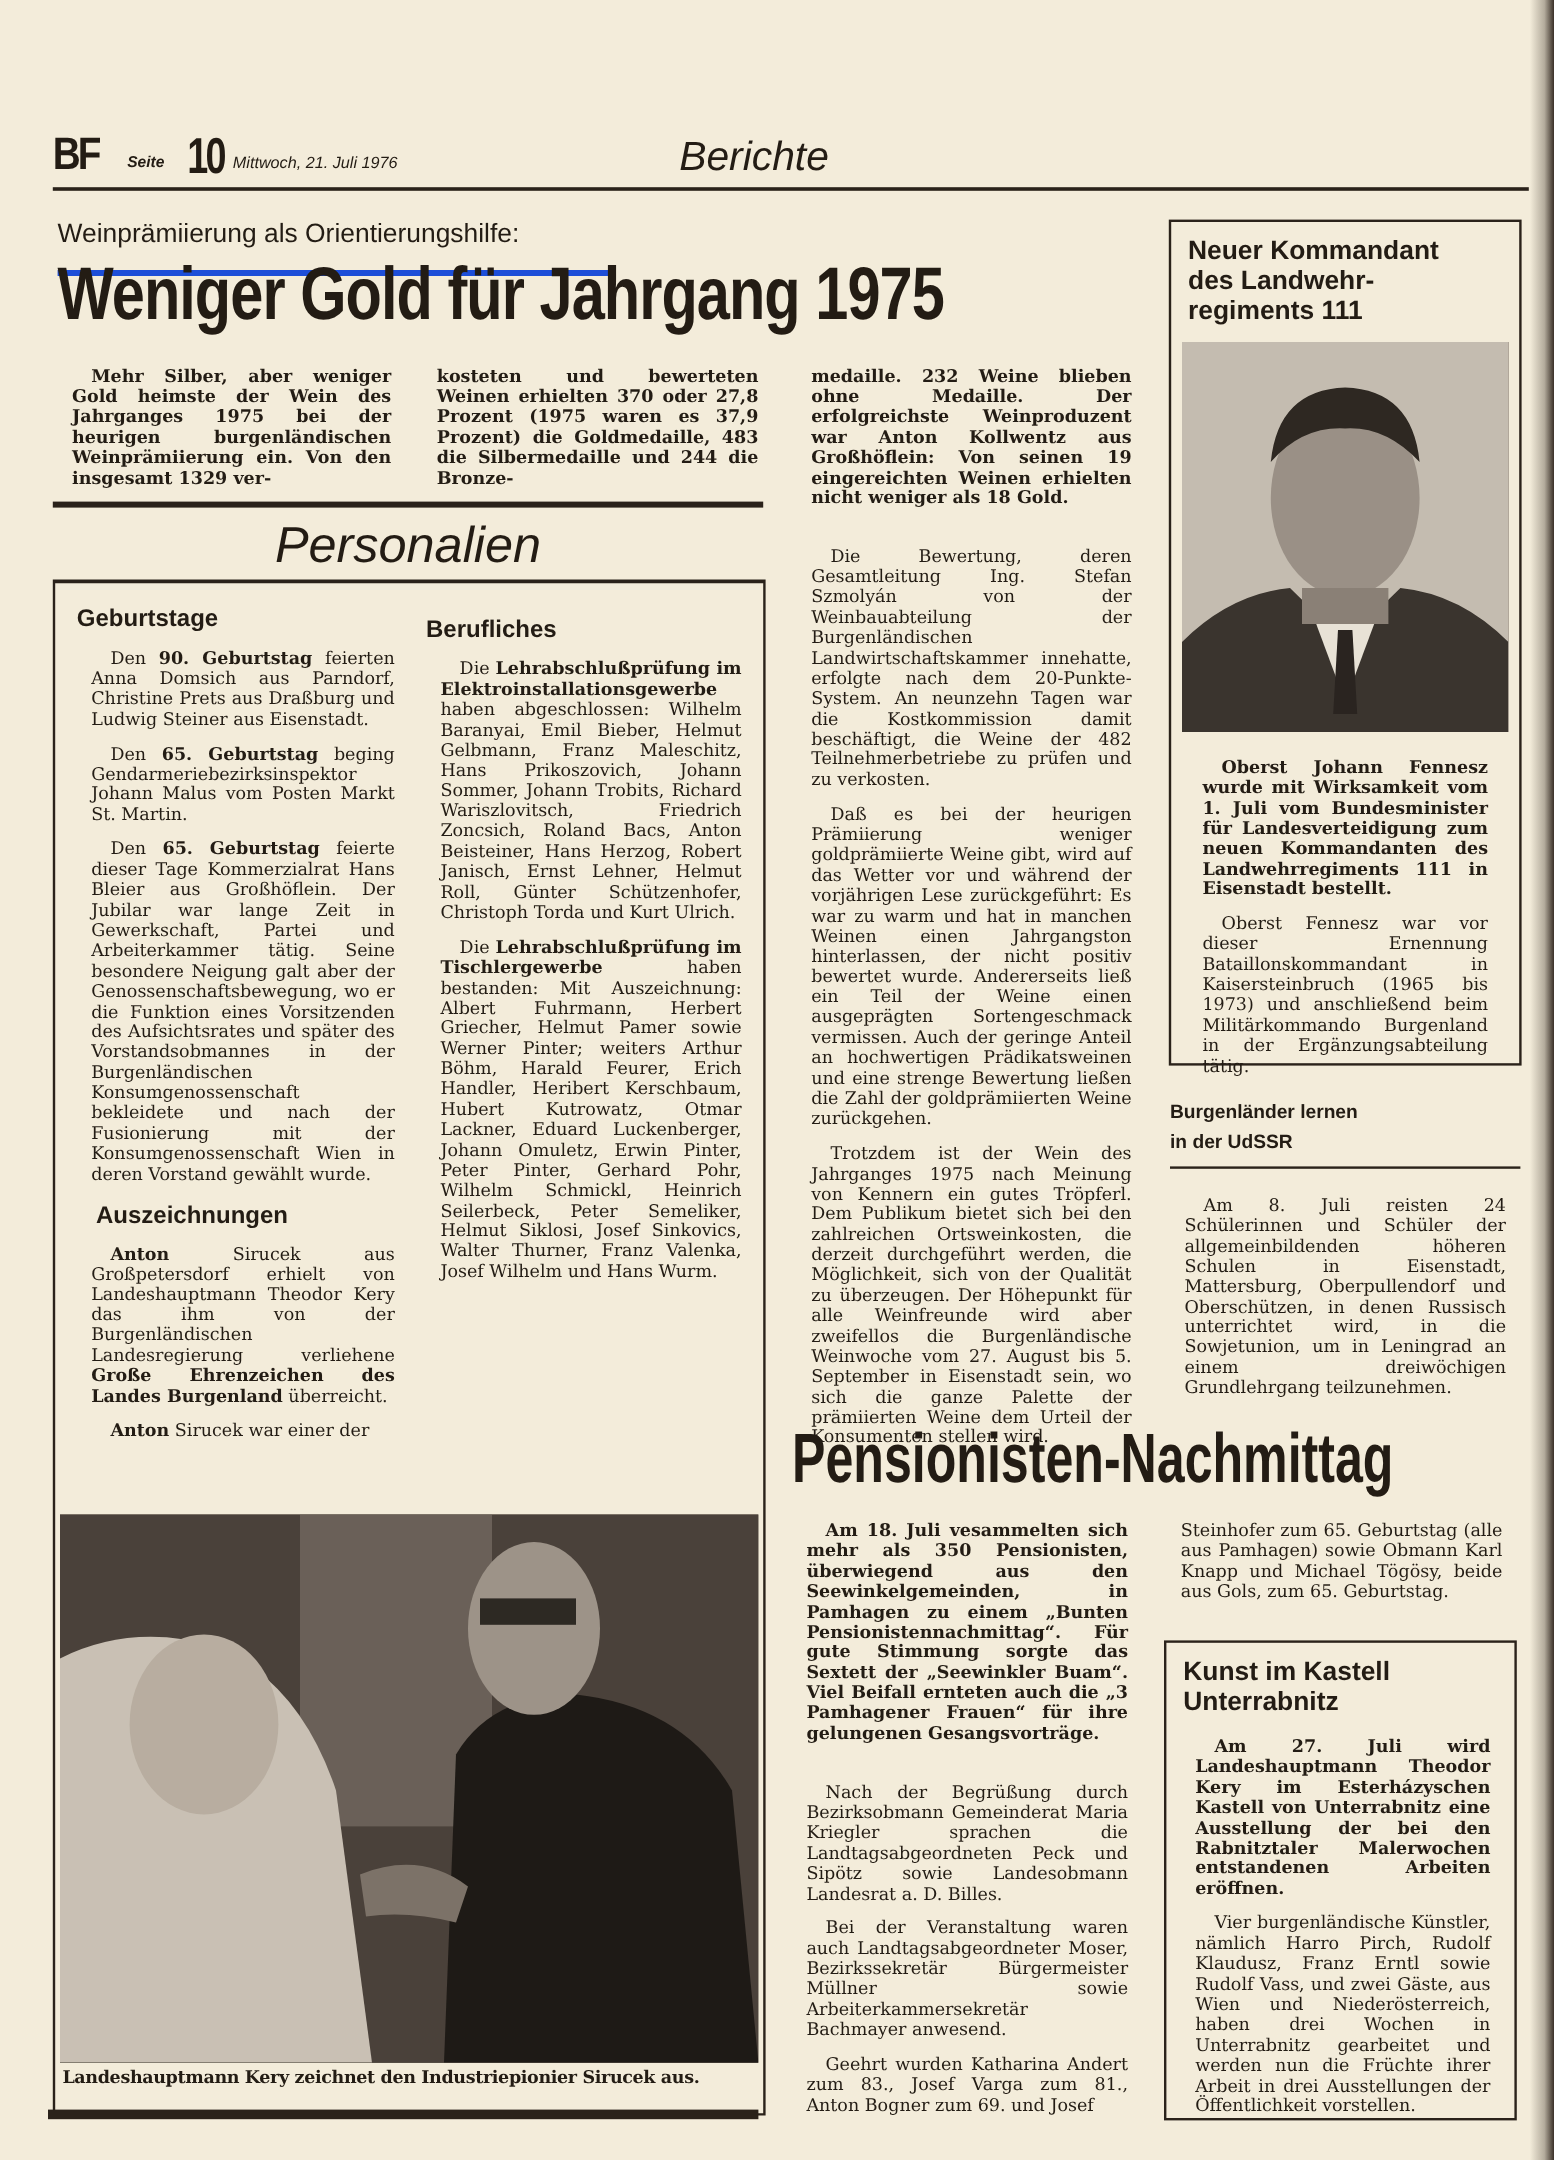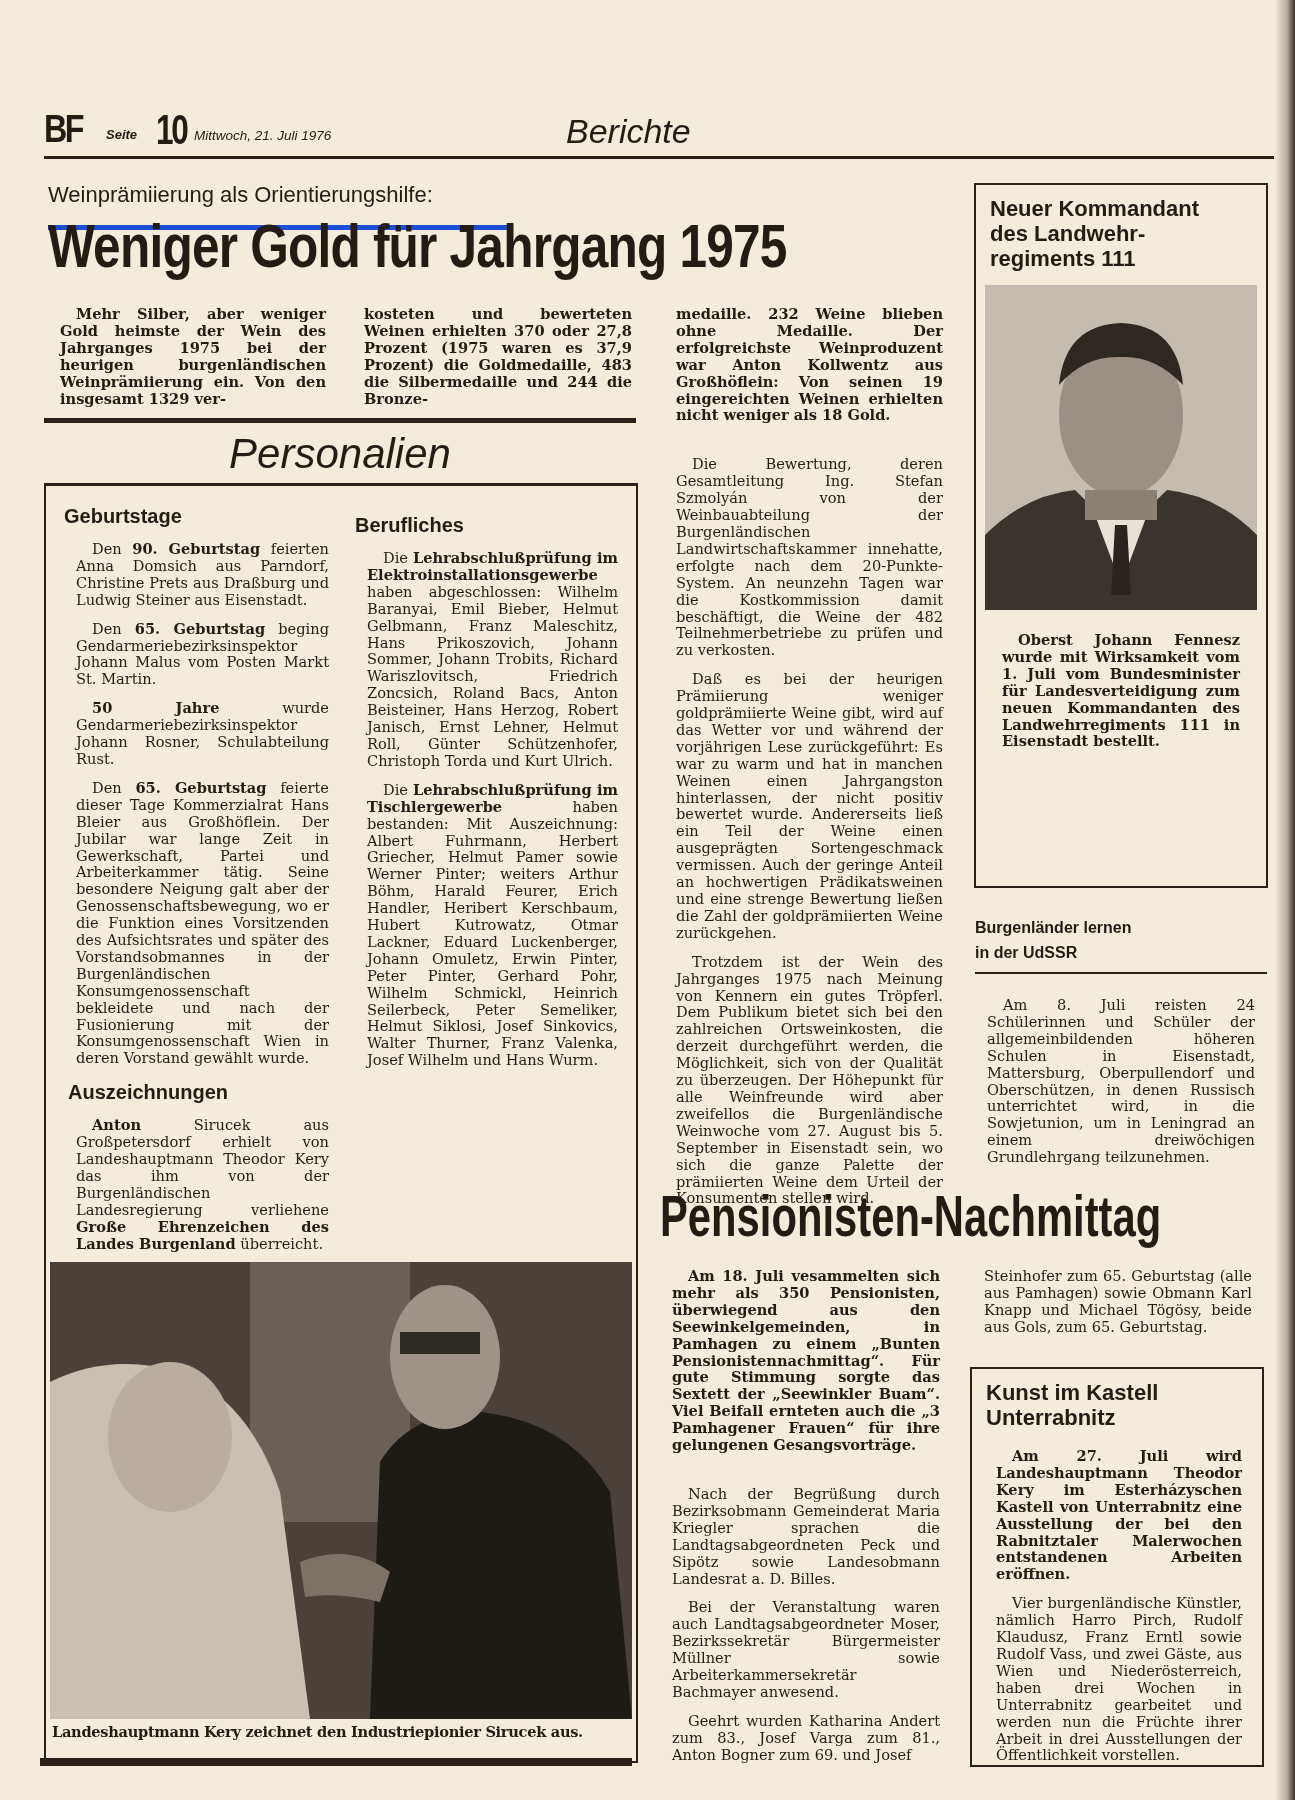--- a/index.html
+++ b/index.html
@@ -54,23 +54,22 @@
 </div>
 
 <div class="abs rule" style="left:44px;top:418px;width:592px;height:5px;"></div>
 <div class="abs sans" style="left:44px;top:430px;width:592px;text-align:center;font-style:italic;font-size:42px;">Personalien</div>
 <div class="abs box" style="left:44px;top:483px;width:594px;height:1280px;border-top-width:3px;"></div>
 
 <div class="abs col" style="left:64px;top:503px;width:277px;">
   <div class="hd" style="font-size:20px;line-height:26px;margin-bottom:2px;">Geburtstage</div>
   <p><span>Den </span><b>90. Geburtstag</b><span> feierten Anna Domsich aus Parndorf, Christine Prets aus Draßburg und Ludwig Steiner aus Eisenstadt.</span></p>
   <p><span>Den </span><b>65. Geburtstag</b><span> beging Gendarmeriebezirksinspektor Johann Malus vom Posten Markt St. Martin.</span></p>
-  <p><b>50 Jahre</b><span> wurde Gendarmeriebezirksinspektor Johann Rosner, Schulabteilung Rust.</span></p>
   <p><span>Den </span><b>65. Geburtstag</b><span> feierte dieser Tage Kommerzialrat Hans Bleier aus Großhöflein. Der Jubilar war lange Zeit in Gewerkschaft, Partei und Arbeiterkammer tätig. Seine besondere Neigung galt aber der Genossenschaftsbewegung, wo er die Funktion eines Vorsitzenden des Aufsichtsrates und später des Vorstandsobmannes in der Burgenländischen Konsumgenossenschaft bekleidete und nach der Fusionierung mit der Konsumgenossenschaft Wien in deren Vorstand gewählt wurde.</span></p>
-  <div class="hd" style="font-size:20px;line-height:26px;margin:8px 0 2px 4px;">Auszeichnungen</div>
+  <div class="hd" style="font-size:20px;line-height:26px;margin:8px 0 2px 16px;">Auszeichnungen</div>
   <p><b>Anton</b><span> Sirucek aus Großpetersdorf erhielt von Landeshauptmann Theodor Kery das ihm von der Burgenländischen Landesregierung verliehene </span><b>Große Ehrenzeichen des Landes Burgenland</b><span> überreicht.</span></p>
   <p><b>Anton</b><span> Sirucek war einer der</span></p>
 </div>
 
 <div class="abs col" style="left:355px;top:506px;width:275px;">
   <div class="hd" style="font-size:20px;line-height:26px;margin:6px 0 2px 0;">Berufliches</div>
   <p><span>Die </span><b>Lehrabschlußprüfung im Elektroinstallationsgewerbe</b><span> haben abgeschlossen: Wilhelm Baranyai, Emil Bieber, Helmut Gelbmann, Franz Maleschitz, Hans Prikoszovich, Johann Sommer, Johann Trobits, Richard Wariszlovitsch, Friedrich Zoncsich, Roland Bacs, Anton Beisteiner, Hans Herzog, Robert Janisch, Ernst Lehner, Helmut Roll, Günter Schützenhofer, Christoph Torda und Kurt Ulrich.</span></p>
   <p><span>Die </span><b>Lehrabschlußprüfung im Tischlergewerbe</b><span> haben bestanden: Mit Auszeichnung: Albert Fuhrmann, Herbert Griecher, Helmut Pamer sowie Werner Pinter; weiters Arthur Böhm, Harald Feurer, Erich Handler, Heribert Kerschbaum, Hubert Kutrowatz, Otmar Lackner, Eduard Luckenberger, Johann Omuletz, Erwin Pinter, Peter Pinter, Gerhard Pohr, Wilhelm Schmickl, Heinrich Seilerbeck, Peter Semeliker, Helmut Siklosi, Josef Sinkovics, Walter Thurner, Franz Valenka, Josef Wilhelm und Hans Wurm.</span></p>
 </div>
 
@@ -102,20 +101,21 @@
     <path d="M0,325 L0,250 Q40,210 90,205 L136,250 L182,205 Q232,210 272,250 L272,325 Z" fill="#3a342e"></path>
     <path d="M110,230 L136,300 L162,230 Z" fill="#e8e2d6"></path>
     <path d="M130,240 L142,240 L146,310 L126,310 Z" fill="#2a2420"></path>
     <ellipse cx="136" cy="130" rx="62" ry="82" fill="#9a9086"></ellipse>
     <path d="M74,100 Q80,40 136,38 Q192,40 198,100 Q170,70 136,72 Q100,70 74,100 Z" fill="#2e2822"></path>
     <rect x="100" y="205" width="72" height="30" fill="#8a8076"></rect>
   </svg>
 </div>
 <div class="abs col" style="left:990px;top:620px;width:262px;">
   <p class="b">Oberst Johann Fennesz wurde mit Wirksamkeit vom 1. Juli vom Bundesminister für Landesverteidigung zum neuen Kommandanten des Landwehrregiments 111 in Eisenstadt bestellt.</p>
+  <p>Oberst Fennesz war vor dieser Ernennung Bataillonskommandant in Kaisersteinbruch (1965 bis 1973) und anschließend beim Militärkommando Burgenland in der Ergänzungsabteilung tätig.</p>
 </div>
 
 <div class="abs hd" style="left:975px;top:915px;width:300px;font-size:16px;line-height:25px;">
   <div>Burgenländer lernen</div>
   <div>in der UdSSR</div>
 </div>
 <div class="abs rule" style="left:975px;top:972px;width:292px;height:2px;"></div>
 <div class="abs col" style="left:975px;top:985px;width:292px;">
   <p>Am 8. Juli reisten 24 Schülerinnen und Schüler der allgemeinbildenden höheren Schulen in Eisenstadt, Mattersburg, Oberpullendorf und Oberschützen, in denen Russisch unterrichtet wird, in die Sowjetunion, um in Leningrad an einem dreiwöchigen Grundlehrgang teilzunehmen.</p>
 </div>

